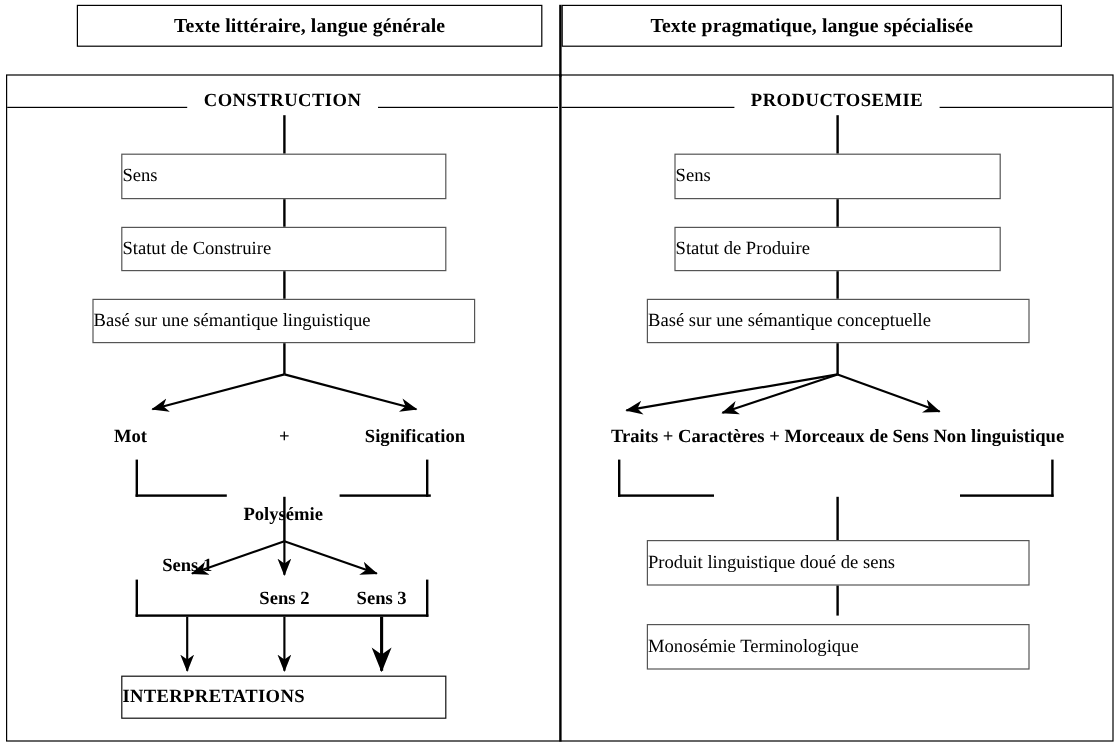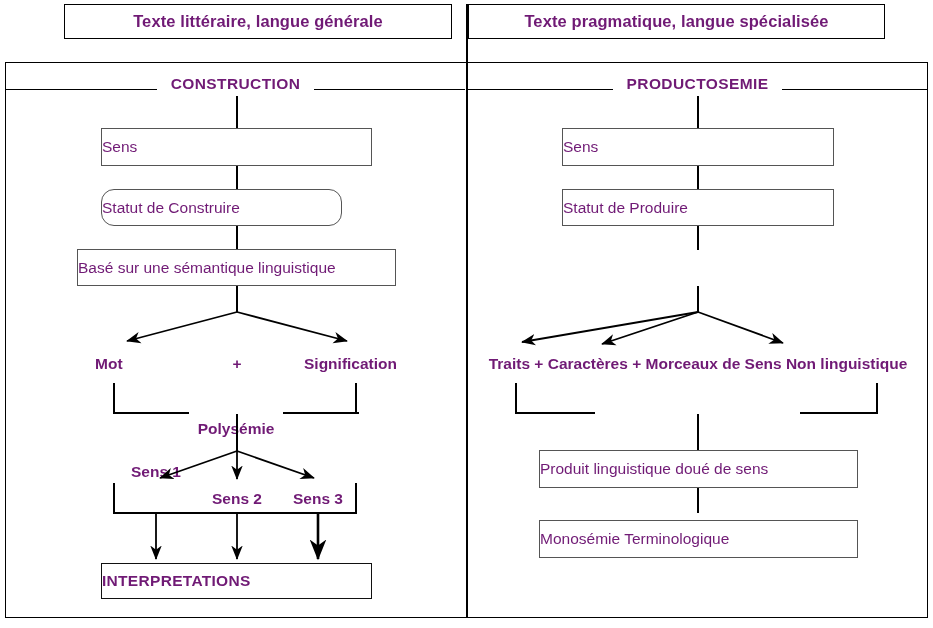--- a/index.html
+++ b/index.html
@@ -5,22 +5,22 @@
   html, body {
     margin: 0;
     padding: 0;
     background: #ffffff;
   }
   #canvas {
     position: relative;
     width: 933px;
     height: 628px;
     background: #ffffff;
-    font-family: Liberation Sans, sans-serif;
-    color: #701a75;
+    font-family: Liberation Serif, serif;
+    color: #000000;
     overflow: hidden;
   }
   .abs { position: absolute; box-sizing: border-box; }
 
   
   .caption-box {
     border: 1.5px solid #000;
     display: flex;
     align-items: center;
     justify-content: center;
@@ -151,21 +151,21 @@
   </div>
 
   <div class="abs vline" style="left:236px; top:96px; height:33px;"></div>
 
   <div class="abs node" style="left:101px; top:128px; width:271px; height:38px;">
     <span>Sens</span>
   </div>
 
   <div class="abs vline" style="left:236px; top:166px; height:24px;"></div>
 
-  <div class="abs node" style="left:101px; top:189px; width:241px; height:37px;border-radius:13px;">
+  <div class="abs node" style="left:101px; top:189px; width:271px; height:37px;">
     <span>Statut de Construire</span>
   </div>
 
   <div class="abs vline" style="left:236px; top:226px; height:24px;"></div>
 
   <div class="abs node" style="left:77px; top:249px; width:319px; height:37px;">
     <span>Basé sur une sémantique linguistique</span>
   </div>
 
   <div class="abs vline" style="left:236px; top:286px; height:26px;"></div>
@@ -211,20 +211,23 @@
   </div>
 
   <div class="abs vline" style="left:697px; top:166px; height:24px;"></div>
 
   <div class="abs node" style="left:562px; top:189px; width:272px; height:37px;">
     <span>Statut de Produire</span>
   </div>
 
   <div class="abs vline" style="left:697px; top:226px; height:24px;"></div>
 
+  <div class="abs node" style="left:539px; top:249px; width:319px; height:37px;">
+    <span>Basé sur une sémantique conceptuelle</span>
+  </div>
 
   <div class="abs vline" style="left:697px; top:286px; height:26px;"></div>
 
   <div class="abs txt center" style="left:478px; top:353px; width:440px; height:22px;">
     <span>Traits + Caractères + Morceaux de Sens Non linguistique</span>
   </div>
 
   <div class="abs bracket-open" style="left:515px; top:383px; width:363px; height:31px;"></div>
   <div class="abs hline" style="left:515px; top:412px; width:80px;"></div>
   <div class="abs hline" style="left:800px; top:412px; width:78px;"></div>

